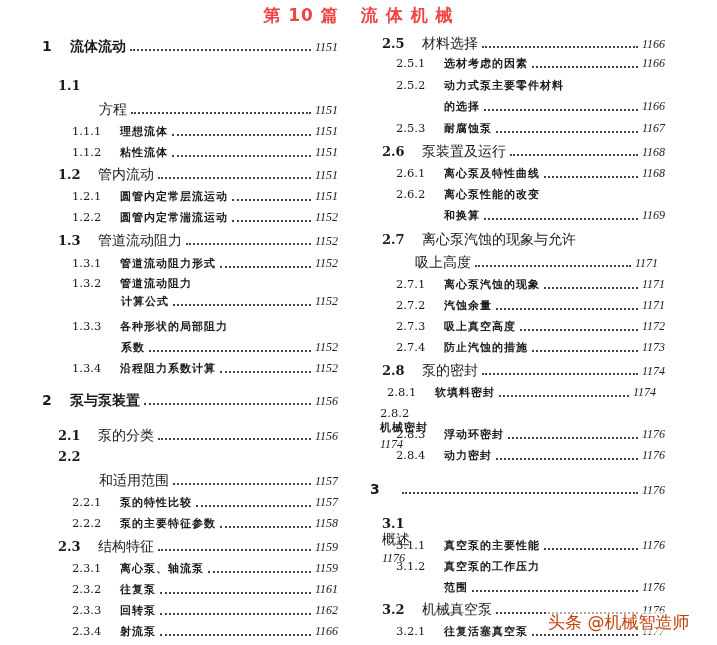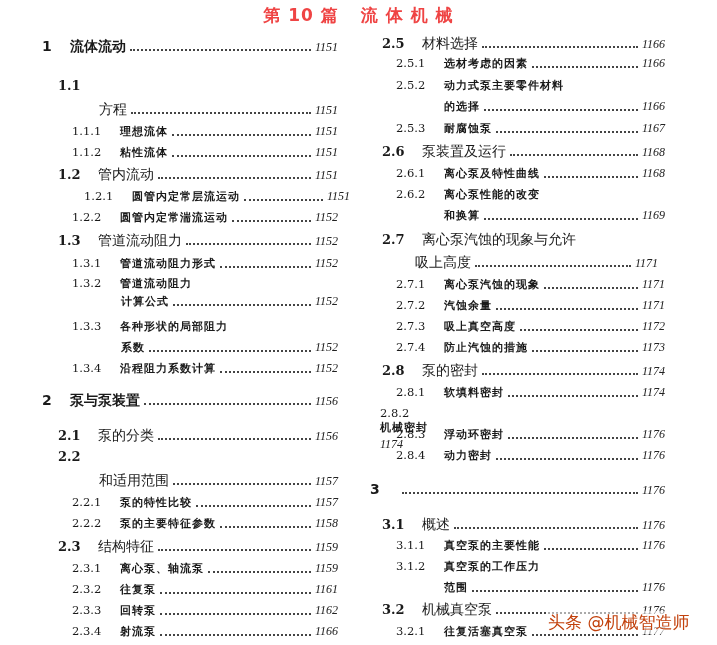--- a/index.html
+++ b/index.html
@@ -76,21 +76,21 @@
       <span class="txt">粘性流体</span>
       <span class="dots"></span>
       <span class="pg">1151</span>
     </div>
     <div class="entry l2" style="left: 58px; top: 166px; width: 280px;">
       <span class="num">1.2</span>
       <span class="txt">管内流动</span>
       <span class="dots"></span>
       <span class="pg">1151</span>
     </div>
-    <div class="entry l3" style="left: 84px; top: 189px; width: 266px; justify-content: center;">
+    <div class="entry l3" style="left: 72px; top: 189px; width: 266px; justify-content: center;">
       <span class="num">1.2.1</span>
       <span class="txt">圆管内定常层流运动</span>
       <span class="dots"></span>
       <span class="pg">1151</span>
     </div>
     <div class="entry l3" style="left: 72px; top: 210px; width: 266px;">
       <span class="num">1.2.2</span>
       <span class="txt">圆管内定常湍流运动</span>
       <span class="dots"></span>
       <span class="pg">1152</span>
@@ -275,21 +275,21 @@
       <span class="txt">防止汽蚀的措施</span>
       <span class="dots"></span>
       <span class="pg">1173</span>
     </div>
     <div class="entry l2" style="left: 22px; top: 362px; width: 283px;">
       <span class="num">2.8</span>
       <span class="txt">泵的密封</span>
       <span class="dots"></span>
       <span class="pg">1174</span>
     </div>
-    <div class="entry l3" style="left: 36px; top: 385px; width: 269px;">
+    <div class="entry l3" style="left: 27px; top: 385px; width: 269px;">
       <span class="num">2.8.1</span>
       <span class="txt">软填料密封</span>
       <span class="dots"></span>
       <span class="pg">1174</span>
     </div>
     <div class="entry l3" style="left: 20px; top: 406px; width: 269px; flex-direction: column;">
       <span class="num">2.8.2</span>
       <span class="txt">机械密封</span>
       <span class="dots"></span>
       <span class="pg">1174</span>
@@ -304,21 +304,21 @@
       <span class="num">2.8.4</span>
       <span class="txt">动力密封</span>
       <span class="dots"></span>
       <span class="pg">1176</span>
     </div>
     <div class="entry l1" style="left: 10px; top: 481px; width: 295px;">
       <span class="num">3</span>
       <span class="dots"></span>
       <span class="pg">1176</span>
     </div>
-    <div class="entry l2" style="left: 22px; top: 516px; width: 283px;">
+    <div class="entry l2" style="left: 22px; top: 516px; width: 283px; flex-direction: column;">
       <span class="num">3.1</span>
       <span class="txt">概述</span>
       <span class="dots"></span>
       <span class="pg">1176</span>
     </div>
     <div class="entry l3" style="left: 36px; top: 538px; width: 269px;">
       <span class="num">3.1.1</span>
       <span class="txt">真空泵的主要性能</span>
       <span class="dots"></span>
       <span class="pg">1176</span>

